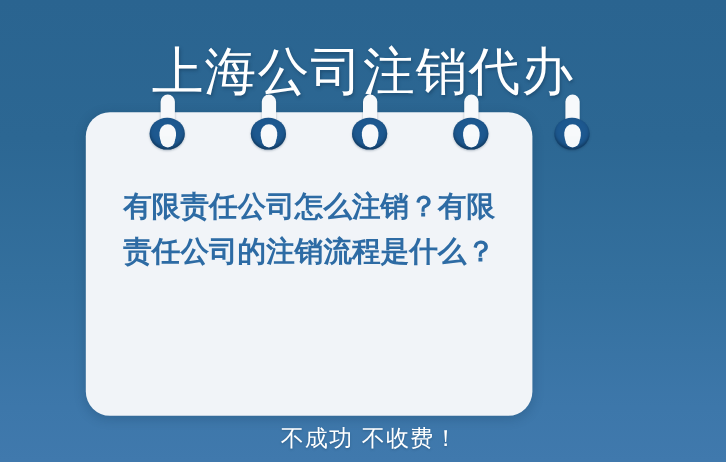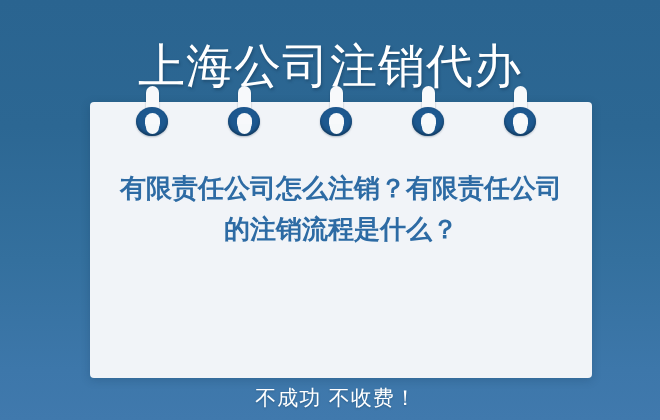--- a/index.html
+++ b/index.html
@@ -43,27 +43,26 @@
     letter-spacing: 1px;
     text-shadow: 1px 2px 3px rgba(18,52,80,0.45);
     white-space: nowrap;
   }
 
   
   #card {
     position: absolute;
     left: 78px;
     top: 102px;
-    width: 502px;
+    width: 406px;
     height: 276px;
     background: #f1f4f8;
-    border-radius: 4px;
+    border-radius: 22px;
     box-shadow: 0 2px 10px rgba(14,45,72,0.22);
     z-index: 2;
-    margin-left: 12px;
   }
 
   #card-inner {
     position: absolute;
     left: 24px;
     right: 24px;
     top: 66px;
     display: block;
   }
 

